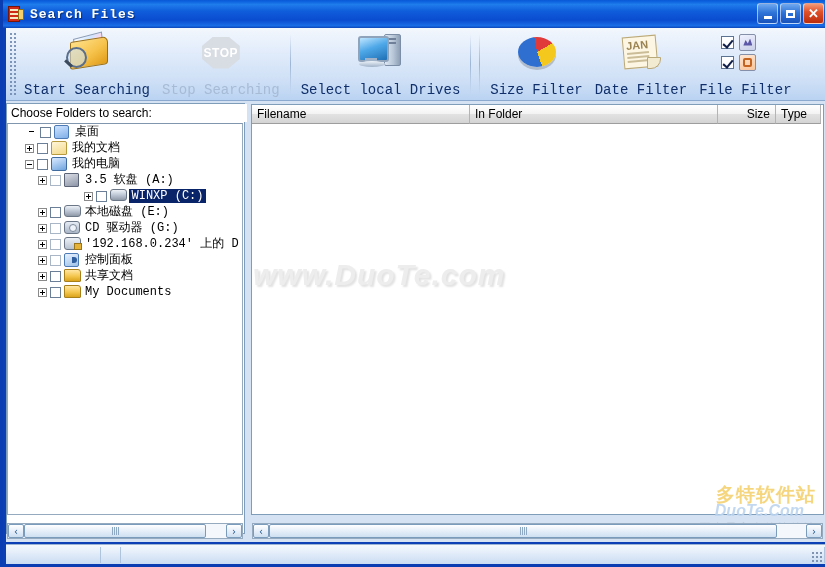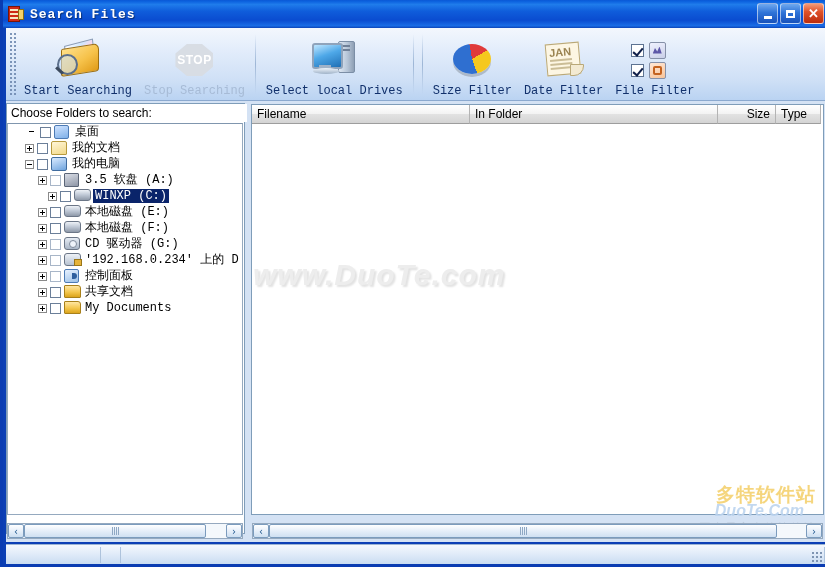--- a/index.html
+++ b/index.html
@@ -65,21 +65,21 @@
     background-image:radial-gradient(circle at 2px 2px, #6b86ad 1px, transparent 1.2px);
     background-size:4px 4px;
     opacity:.85;
   }
   .tbtn{
     flex:0 0 auto;display:flex;flex-direction:column;align-items:center;justify-content:flex-end;
     padding:3px 6px 2px 6px;position:relative;
   }
   .tbtn .lbl{
     font-family:"Liberation Mono","DejaVu Sans Mono",monospace;
-    font-size:12px;color:#11306b;white-space:nowrap;margin-top:2px;
+    font-size:14px;color:#11306b;white-space:nowrap;margin-top:8px;
   }
   .tbtn.disabled .lbl{color:#a7bbd6;}
   .tbtn .ico{height:44px;display:flex;align-items:center;justify-content:center;}
   .tbsep{
     width:1px;margin:6px 4px;flex:0 0 auto;
     background:linear-gradient(180deg,rgba(255,255,255,0),#9db6d6,rgba(255,255,255,0));
   }
 
   
   .ico-search{position:relative;width:46px;height:40px;}
@@ -418,43 +418,35 @@
         <span class="tlabel">我的电脑</span>
       </div>
       <div class="tnode" style="padding-left: 30px;">
         <span class="texp plus"></span>
         <span class="tcb faint"></span>
         <span class="ticon">
           <span class="i-floppy" style="display: block;"></span>
         </span>
         <span class="tlabel">3.5 软盘 (A:)</span>
       </div>
-      <div class="tnode sel" style="padding-left: 40px;">
+      <div class="tnode sel" style="padding-left: 40px; justify-content: center;">
         <span class="texp plus"></span>
         <span class="tcb"></span>
         <span class="ticon">
           <span class="i-hdd" style="display: block;"></span>
         </span>
         <span class="tlabel">WINXP (C:)</span>
       </div>
       <div class="tnode" style="padding-left: 30px;">
         <span class="texp plus"></span>
         <span class="tcb"></span>
         <span class="ticon">
           <span class="i-hdd" style="display: block;"></span>
         </span>
         <span class="tlabel">本地磁盘 (E:)</span>
-      </div>
-      <div class="tnode" style="padding-left: 30px;">
-        <span class="texp plus"></span>
-        <span class="tcb"></span>
-        <span class="ticon">
-          <span class="i-hdd" style="display: block;"></span>
-        </span>
-        <span class="tlabel">本地磁盘 (F:)</span>
       </div>
       <div class="tnode" style="padding-left: 30px;">
         <span class="texp plus"></span>
         <span class="tcb faint"></span>
         <span class="ticon">
           <span class="i-cd" style="display: block;"></span>
         </span>
         <span class="tlabel">CD 驱动器 (G:)</span>
       </div>
       <div class="tnode" style="padding-left: 30px;">

